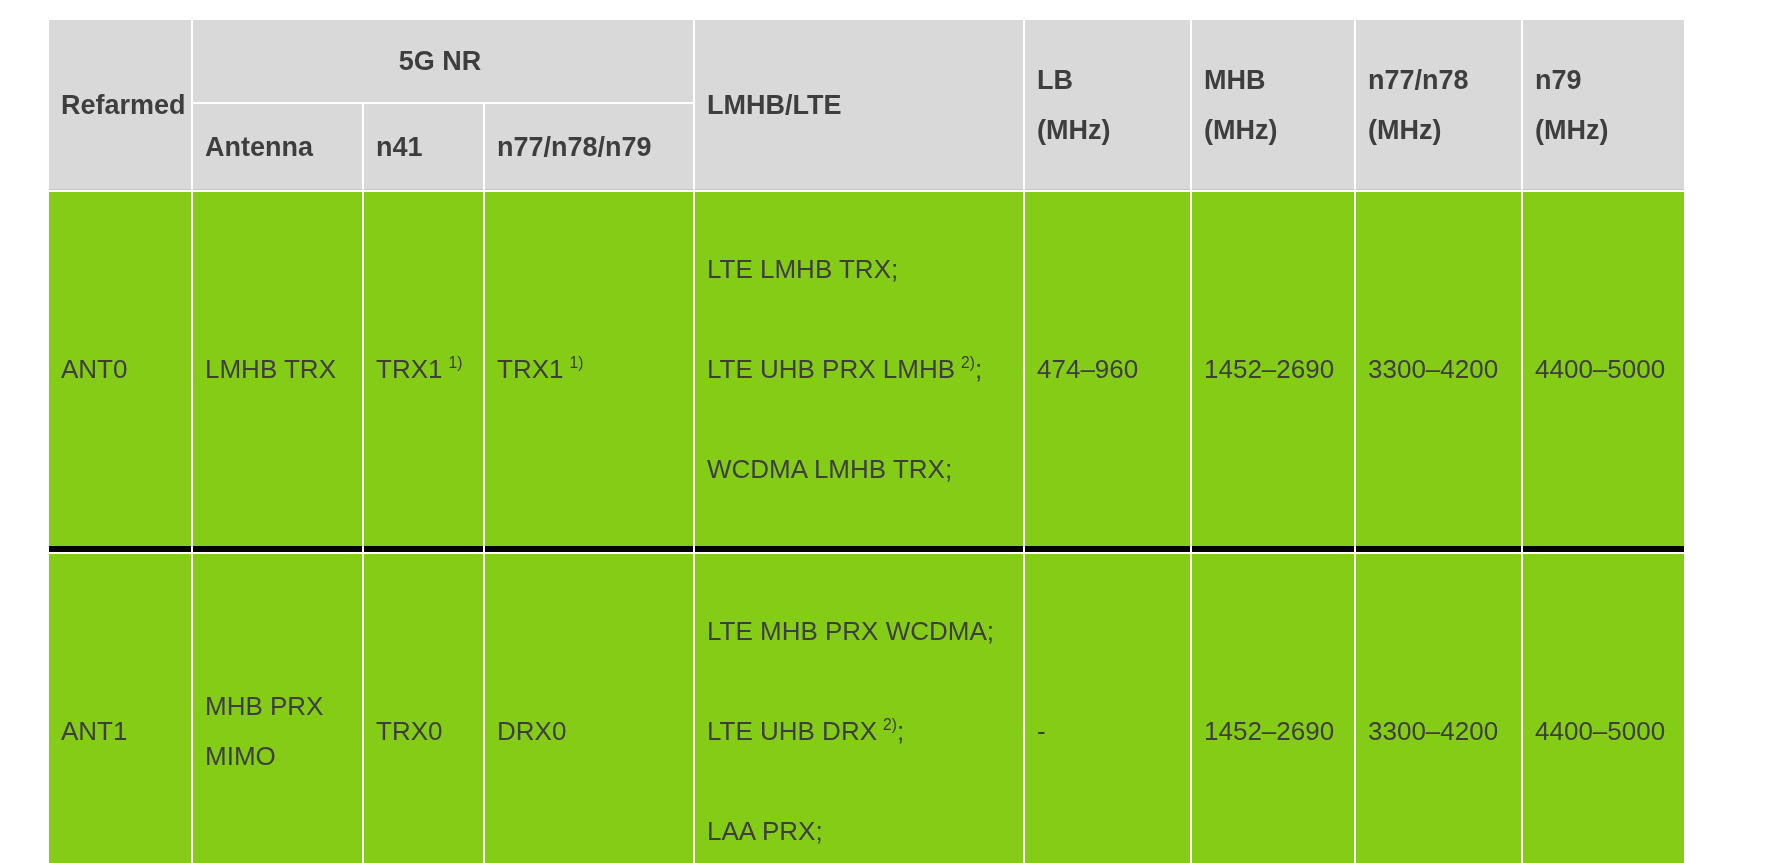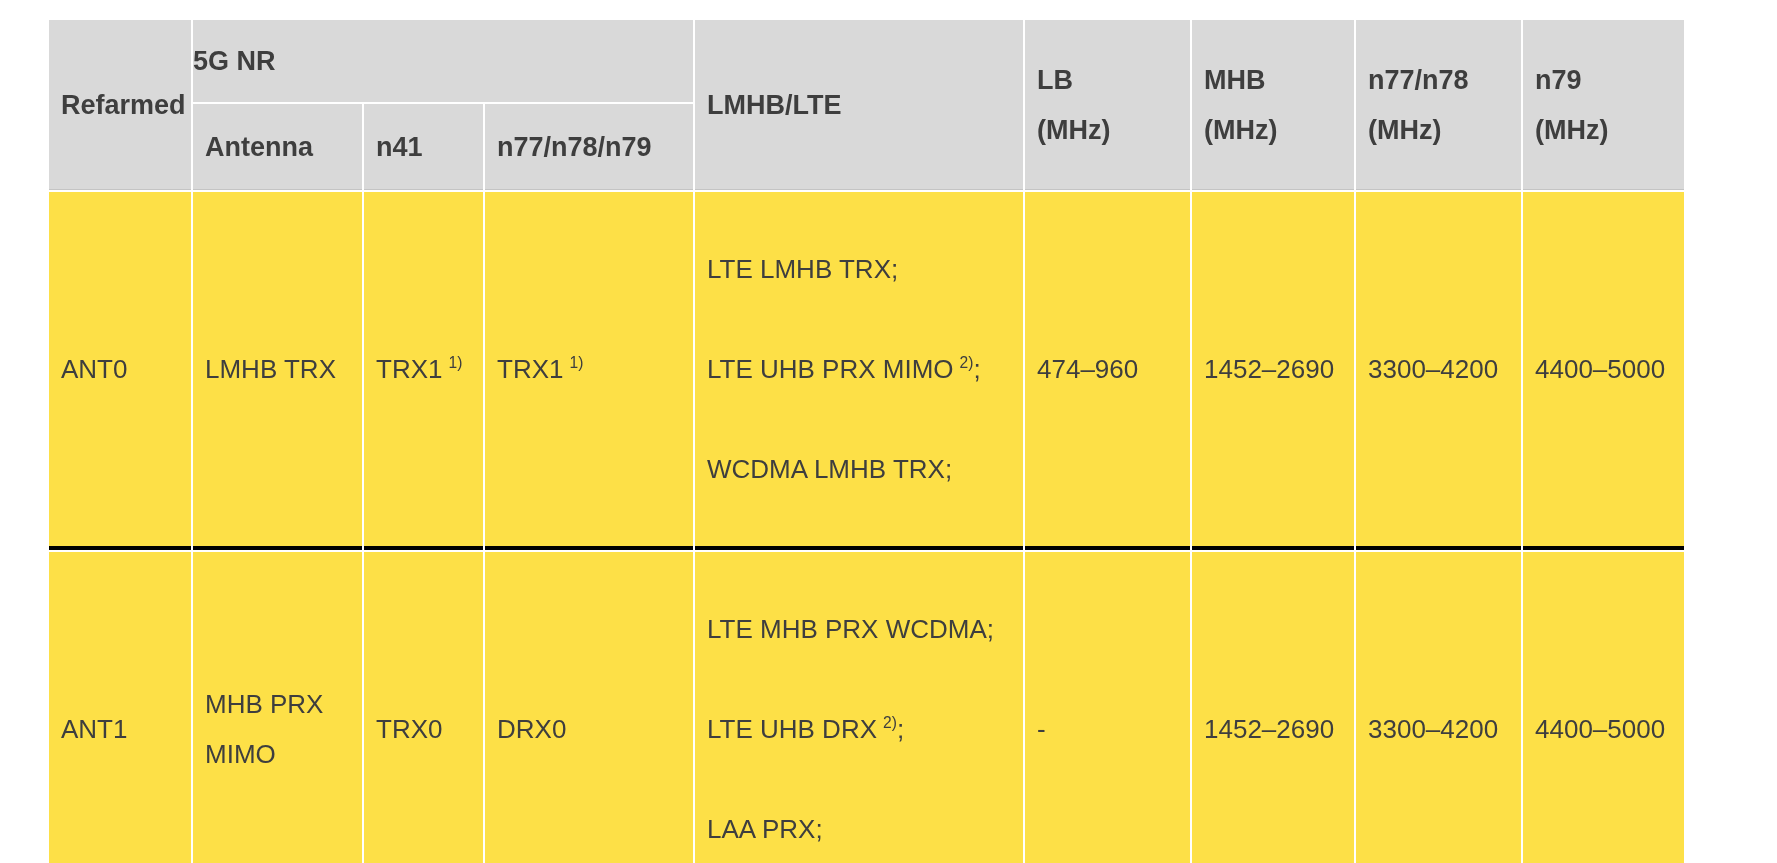--- a/index.html
+++ b/index.html
@@ -40,34 +40,34 @@
     line-height: 50px;
     text-align: left;
     vertical-align: middle;
     padding: 0 6px 0 12px;
     white-space: pre-line;
     border-bottom: 1px solid #c4c4c4;
   }
   thead tr.h-top { height: 82px; }
   thead tr.h-sub { height: 86px; }
   thead th.group-5gnr {
-    text-align: left;
+    text-align: center;
     padding-left: 0;
     border-bottom: none; 
   }
 
   tbody td {
     font-size: 26px;
     line-height: 50px;
     vertical-align: middle;
     text-align: left;
     padding: 2px 6px 2px 12px;
     white-space: pre-line;
-    border-bottom: 4px solid #000000;
-    background: #fde047;
+    border-bottom: 6px solid #000000;
+    background: #84cc16;
   }
   tbody tr { height: 155px; }
 
   sup {
     font-size: 0.6em;
     margin-left: 6px;
     vertical-align: super;
     line-height: 0;
   }
   sup:empty { display: none; margin: 0; }
@@ -111,21 +111,21 @@
     </thead>
     <tbody>
 
       <tr>
         <td>ANT0</td>
         <td>LMHB TRX</td>
         <td><span>TRX1</span><sup>1)</sup></td>
         <td><span>TRX1</span><sup>1)</sup></td>
         <td>
           <span class="wline"><span>LTE LMHB TRX;</span><span></span></span>
-          <span class="wline"><span>LTE UHB PRX MIMO</span><sup>2)</sup><span>;</span></span>
+          <span class="wline"><span>LTE UHB PRX LMHB</span><sup>2)</sup><span>;</span></span>
           <span class="wline"><span>WCDMA LMHB TRX;</span><span></span></span>
         </td>
         <td>474–960</td>
         <td>1452–2690</td>
         <td>3300–4200</td>
         <td>4400–5000</td>
       </tr>
 
       <tr>
         <td>ANT1</td>

